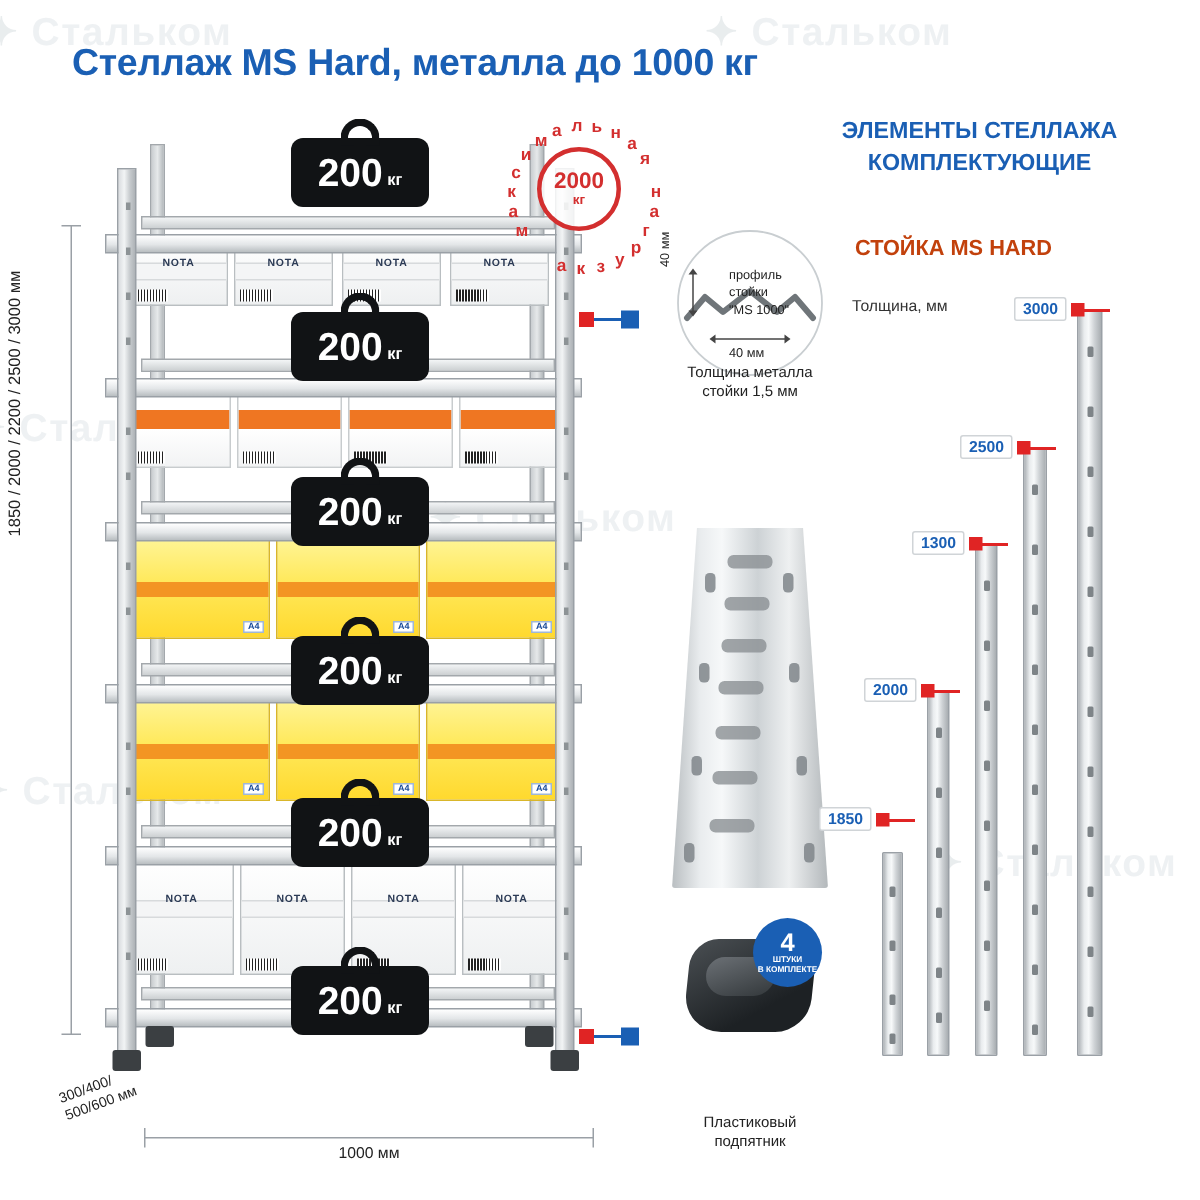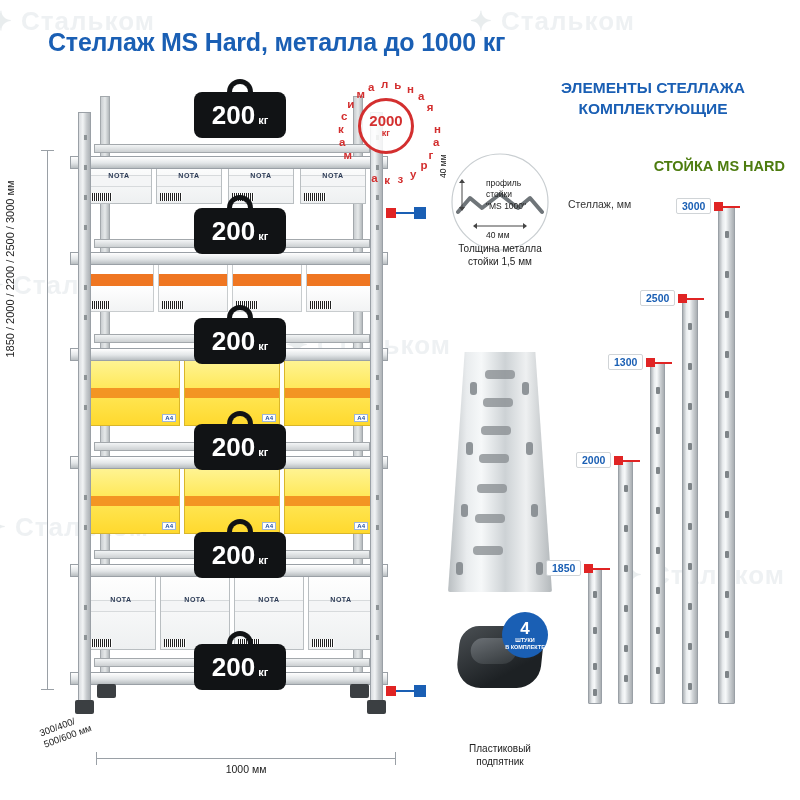--- a/index.html
+++ b/index.html
@@ -44,24 +44,24 @@
     font-size: 15.5px;
     font-weight: 700;
     color: #1a5fb4;
     line-height: 1.35;
     z-index: 5;
   }
   .stoika-title {
     position: absolute;
     left: 570px; top: 158px;
     width: 215px;
-    text-align: right;
+    text-align: left;
     font-size: 14.5px;
     font-weight: 700;
-    color: #4d7c0f;
+    color: #c2410c;
     z-index: 5;
   }
   .vysota-label {
     position: absolute;
     left: 568px; top: 198px;
     font-size: 10.5px;
     color: #333;
     z-index: 5;
   }
 
@@ -295,21 +295,21 @@
   <div class="wm" style="left:620px;  top:560px; opacity:.85;"><span class="star">✦</span> <span>Стальком</span></div>
 
   <div class="main-title">Стеллаж MS Hard, металла до 1000 кг</div>
 
   <div class="right-title">
     <div>ЭЛЕМЕНТЫ СТЕЛЛАЖА</div>
     <div>КОМПЛЕКТУЮЩИЕ</div>
   </div>
 
   <div class="stoika-title">СТОЙКА MS HARD</div>
-  <div class="vysota-label">Стеллаж, мм</div>
+  <div class="vysota-label">Толщина, мм</div>
 
   <div class="height-dim">
     <div class="line"></div>
       <div class="cap t"></div>
       <div class="cap b"></div>
   </div>
   <div class="height-text">1850 / 2000 / 2200 / 2500 / 3000 мм</div>
 
   <div class="rack">
 
@@ -659,18 +659,18 @@
     </div>
     <div class="tag" style="left:80px; top:100px;">
       <span>2500</span><span class="leadline"></span><span class="reddot"></span>
     </div>
     <div class="tag" style="left:48px; top:164px;">
       <span>1300</span><span class="leadline"></span><span class="reddot"></span>
     </div>
     <div class="tag" style="left:16px; top:262px;">
       <span>2000</span><span class="leadline"></span><span class="reddot"></span>
     </div>
-    <div class="tag" style="left:-14px; top:370px;">
+    <div class="tag" style="left:-14px; top:348px;">
       <span>1850</span><span class="leadline"></span><span class="reddot"></span>
     </div>
   </div>
 
 </div>
 
 </body></html>

